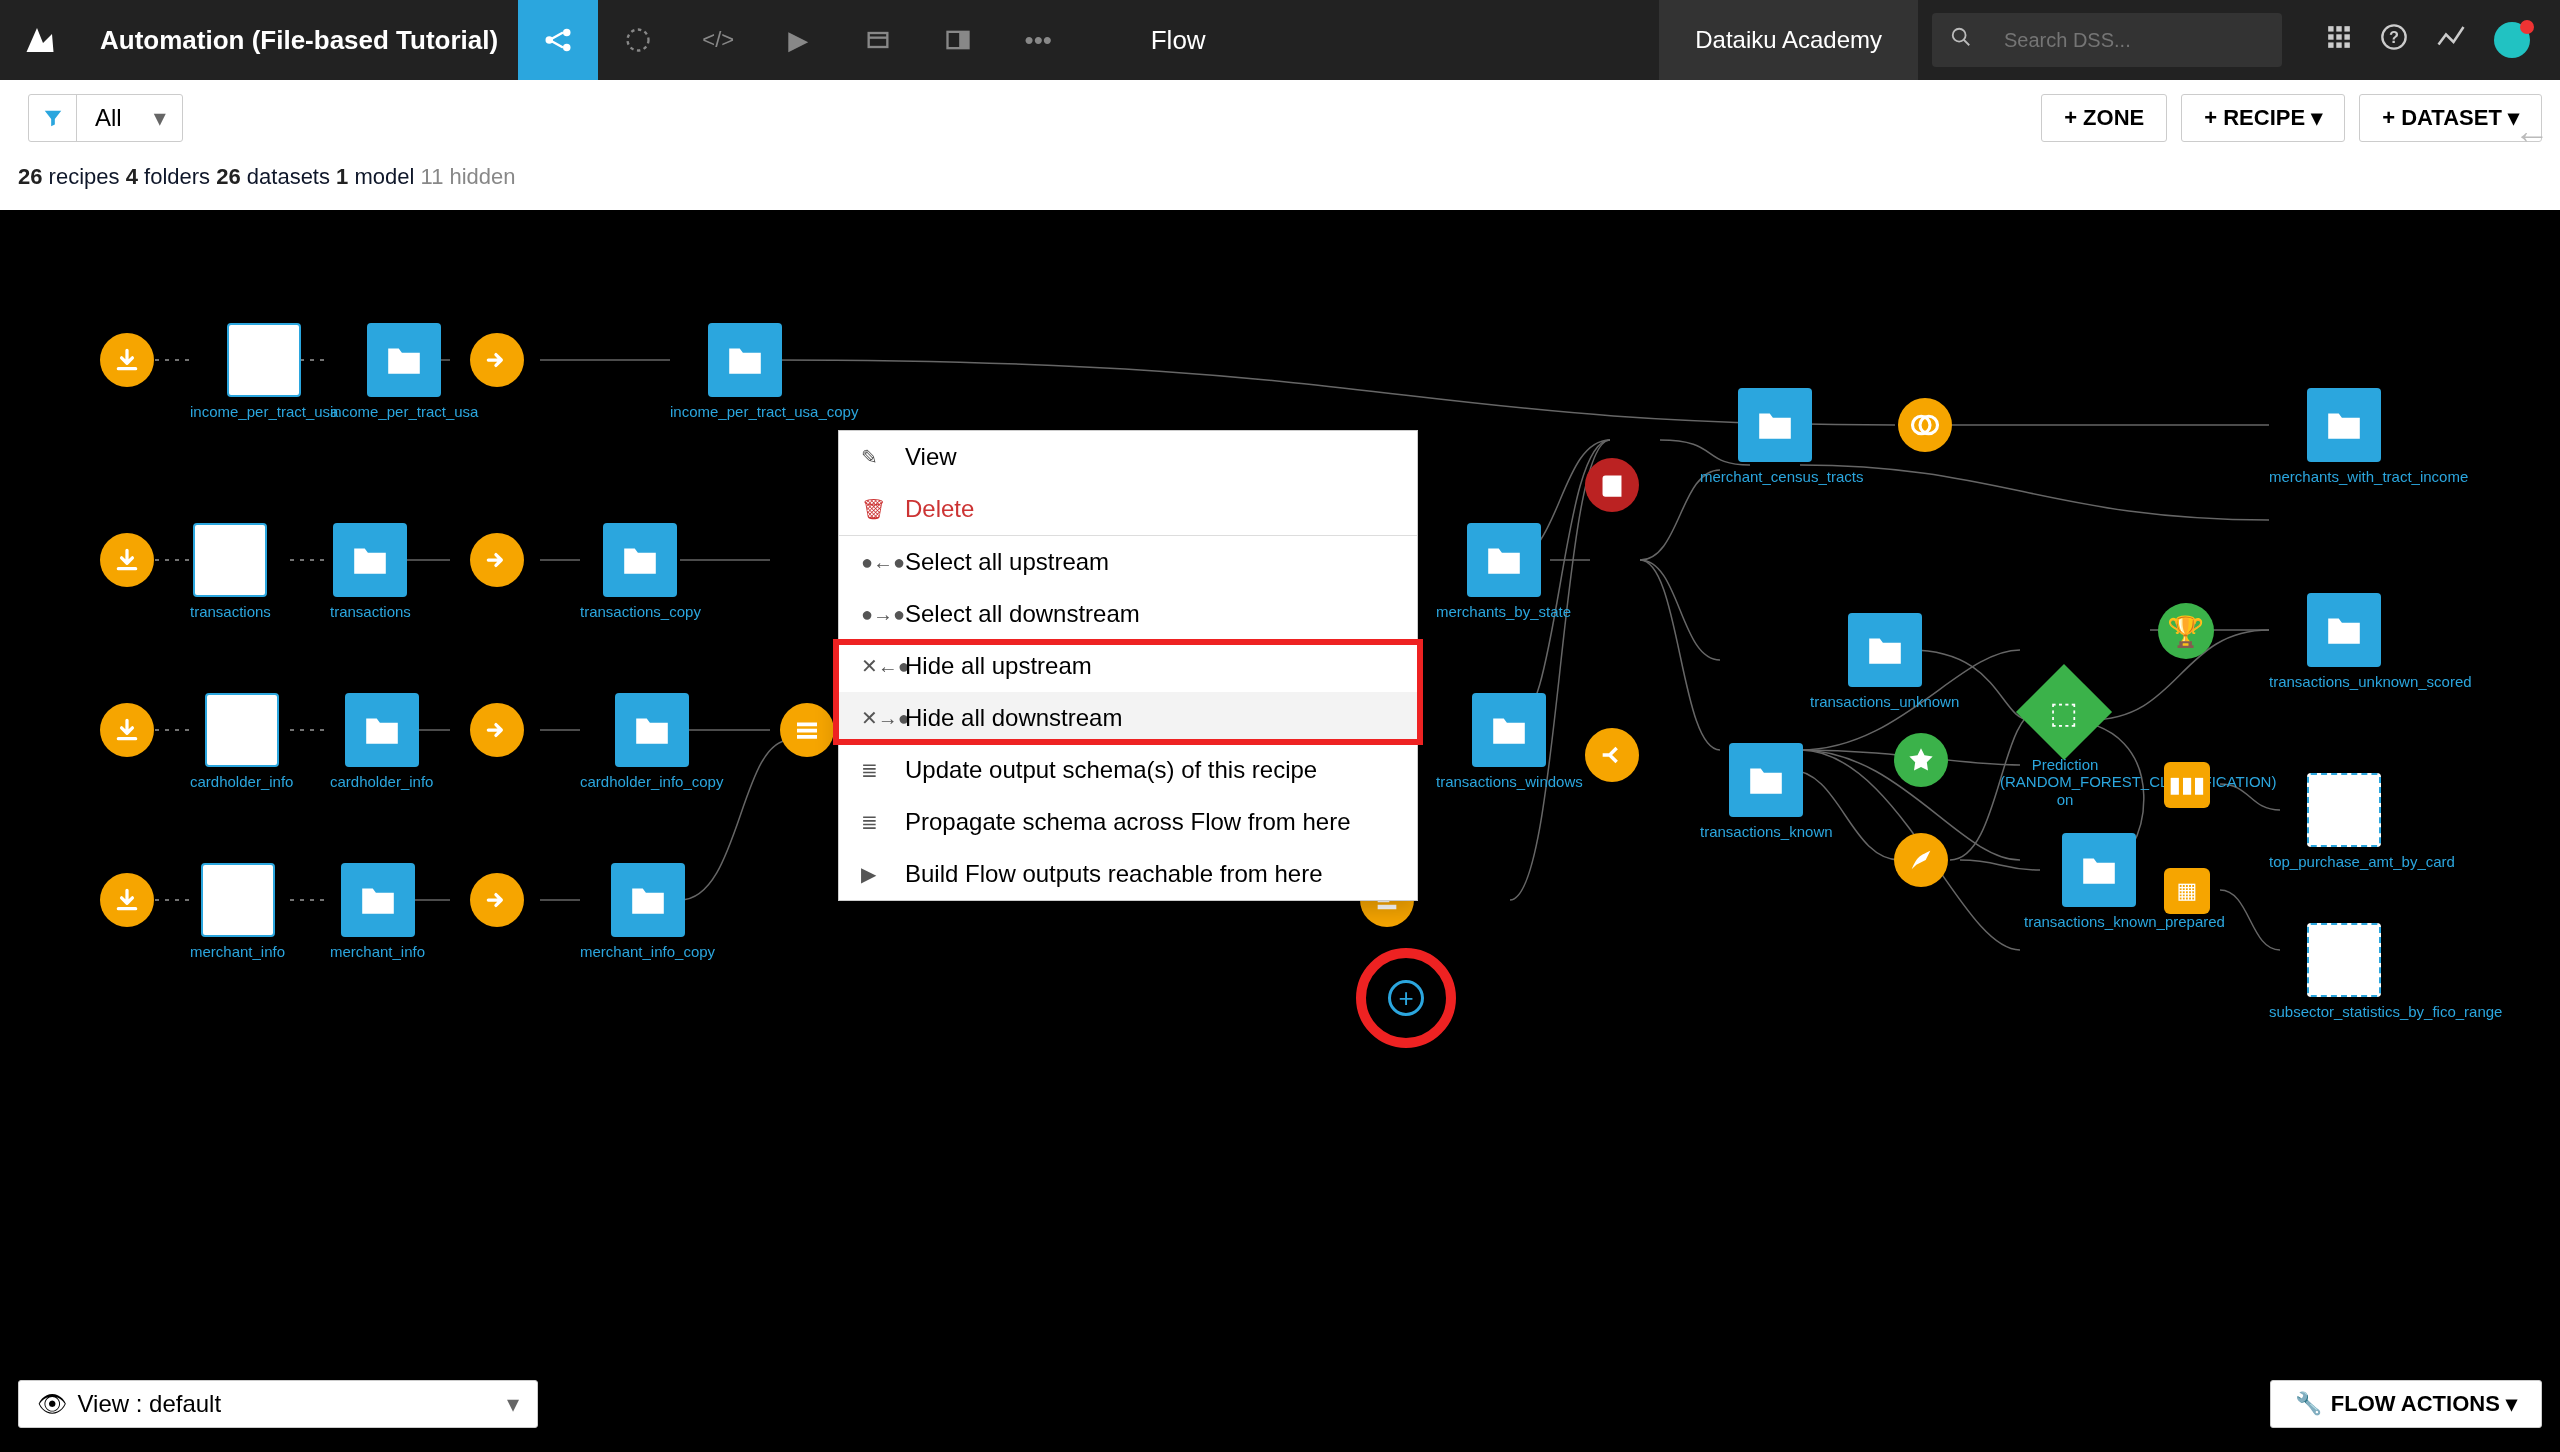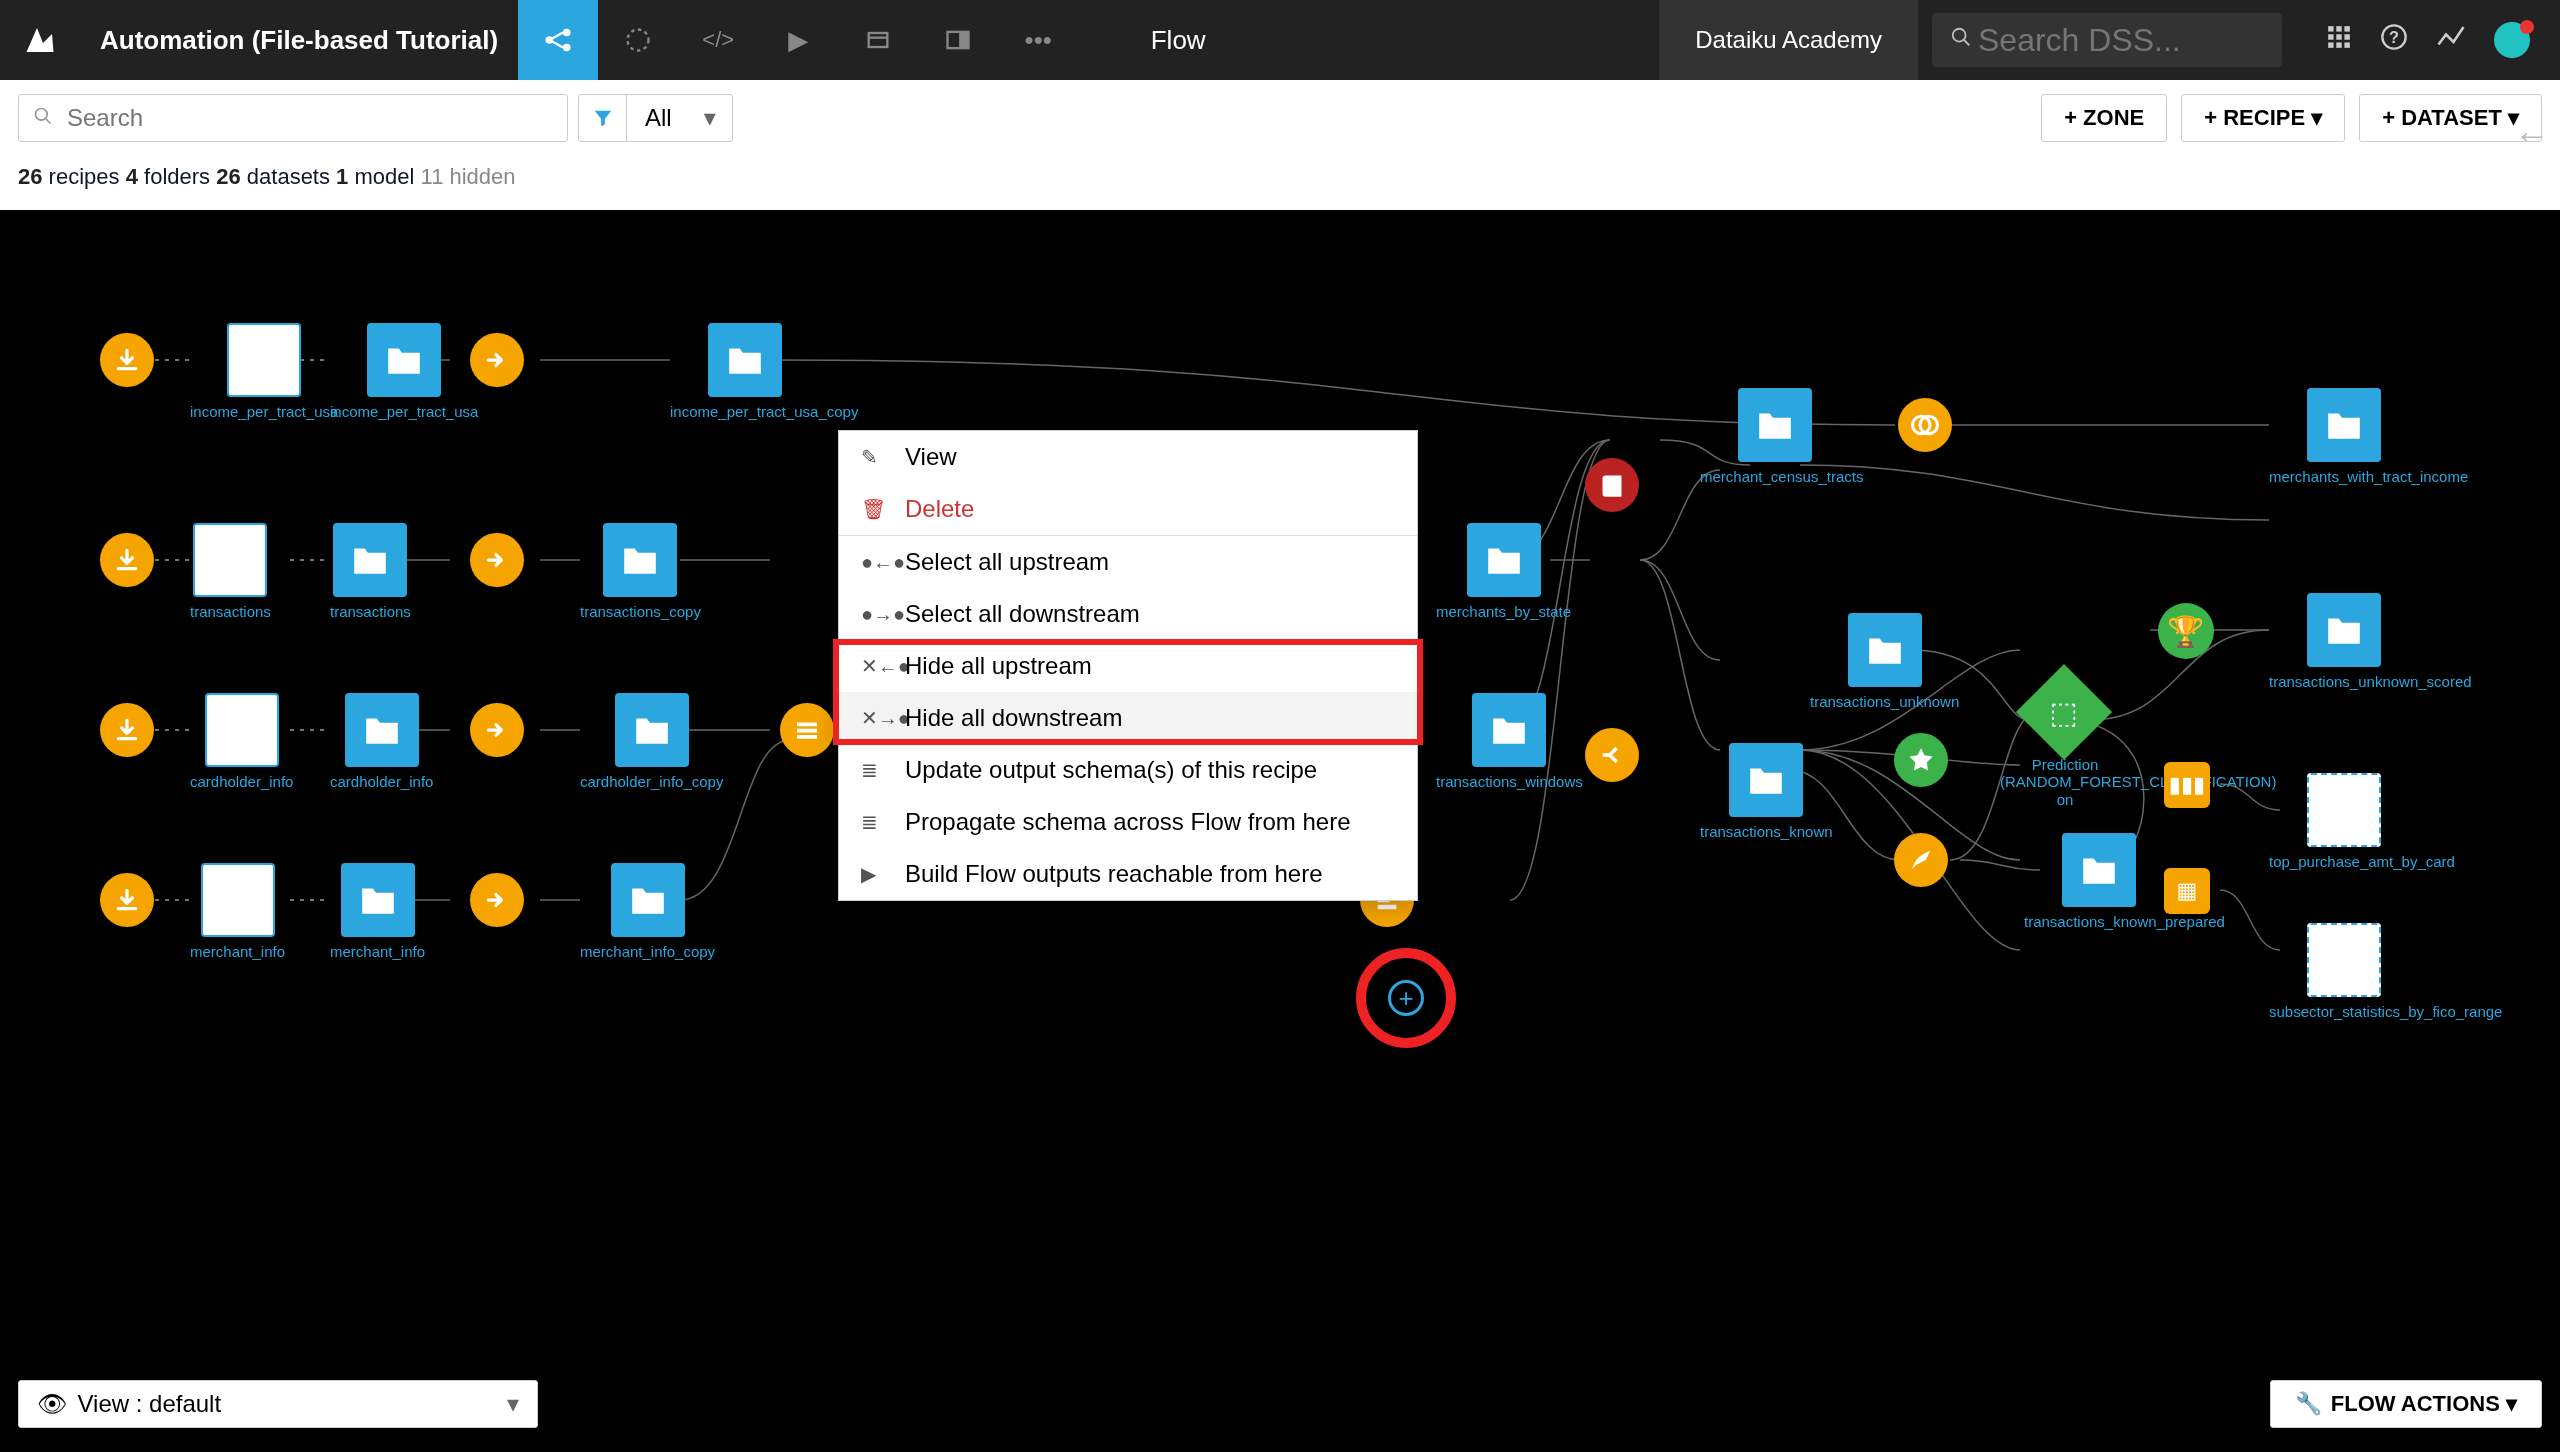--- a/index.html
+++ b/index.html
@@ -8,21 +8,21 @@
   .topbar { height:80px; background:#222; display:flex; align-items:center; color:#fff; font-size:26px; }
   .topbar .bird { width:80px; display:flex; align-items:center; justify-content:center; }
   .topbar .project { padding:0 20px; font-weight:600; }
   .topbar .navtabs { display:flex; height:100%; }
   .topbar .navtab { width:80px; display:flex; align-items:center; justify-content:center; color:#888; cursor:pointer; }
   .topbar .navtab.active { background:#2BA6DE; color:#fff; }
   .topbar .title { flex:0 0 200px; text-align:center; font-size:26px; font-weight:500;}
   .topbar .spacer { flex:1; }
   .topbar .academy { padding:12px 36px; height:100%; display:flex; align-items:center; background:#333; font-size:24px;}
   .topbar .searchbox { display:flex; align-items:center; background:#333; height:54px; margin:0 14px; padding:0 18px; border-radius:4px; width:350px; color:#bbb; font-size:24px;}
-  .topbar .searchbox input { background:transparent; border:none; color:#22c55e; font-size:32px; outline:none; margin-left:6px; width:250px;}
+  .topbar .searchbox input { background:transparent; border:none; color:#22c55e; font-size:20px; outline:none; margin-left:32px; width:250px;}
   .topbar .righticons { display:flex; align-items:center; gap:28px; padding:0 30px; color:#ccc;}
   .avatar { width:36px; height:36px; border-radius:50%; background:#21c2c2; position:relative;}
   .avatar::after { content:""; width:14px; height:14px; border-radius:50%; background:#e33; position:absolute; top:-2px; right:-4px; }
 
   
   .secbar { height:74px; border-bottom:1px solid #fff; display:flex; align-items:flex-start; padding:14px 18px 0 18px; }
   .searchflow { display:flex; align-items:center; border:1px solid #ccc; height:48px; width:550px; border-radius:3px; }
   .searchflow .mag { width:48px; text-align:center; color:#999; }
   .searchflow input { border:none; outline:none; font-size:24px; flex:1; }
   .filterbox { display:flex; align-items:center; border:1px solid #ccc; height:48px; border-radius:3px; margin-left:10px; }
@@ -153,29 +153,20 @@
     <span>
       <svg width="30" height="30" viewBox="0 0 24 24">
           <path d="M2 18 L8 10 L14 16 L22 4" stroke="#ccc" stroke-width="2" fill="none"></path>
         </svg>
     </span>
     <div class="avatar"></div>
   </div>
 </div>
 
 <div class="secbar">
-  <div class="searchflow">
-    <div class="mag">
-      <svg width="20" height="20" viewBox="0 0 24 24">
-          <circle cx="10" cy="10" r="7" stroke="#999" stroke-width="2" fill="none"></circle>
-          <line x1="15" y1="15" x2="21" y2="21" stroke="#999" stroke-width="2"></line>
-        </svg>
-    </div>
-    <input placeholder="Search" style="">
-  </div>
   <div class="filterbox">
     <div class="funnel">
       <svg width="22" height="22" viewBox="0 0 24 24">
           <path fill="#2BA6DE" d="M3 4h18l-7 9v6l-4 2v-8z"></path>
         </svg>
     </div>
     <div class="sel">All</div>
   </div>
   <div class="spacer"></div>
   <div class="btn">+ ZONE</div>

